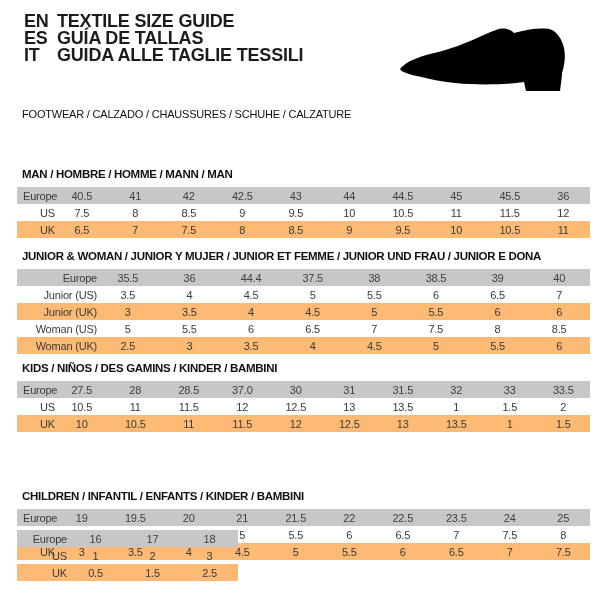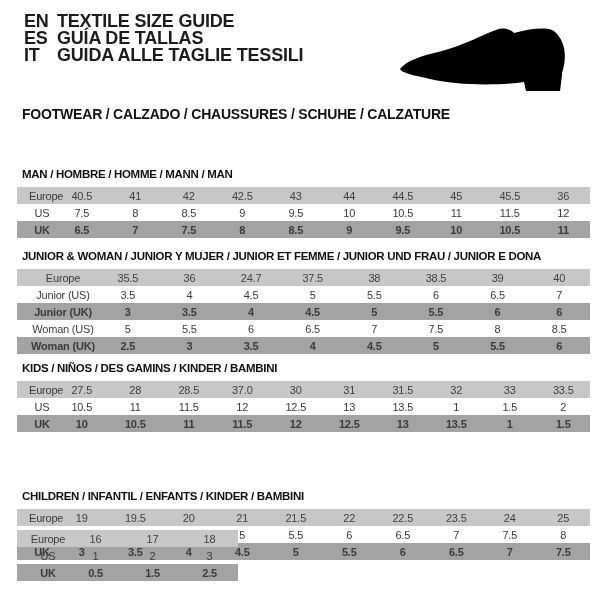--- a/index.html
+++ b/index.html
@@ -6,44 +6,44 @@
   .page{
     position:relative;width:600px;height:600px;background:#ffffff;overflow:hidden;
     font-family:"Liberation Sans","DejaVu Sans",sans-serif;color:#1a1a1a;
   }
   
   .langs{position:absolute;left:24px;top:13px;}
   .lang-row{display:flex;line-height:17px;font-weight:bold;font-size:18px;letter-spacing:-0.2px;color:#1c1c1c;}
   .lang-code{display:inline-block;width:33px;}
   .category-title{
     position:absolute;left:22px;top:106px;line-height:17px;
-    font-weight:bold;font-size:14px;letter-spacing:-0.2px;color:#111111;
+    font-weight:normal;font-size:11px;letter-spacing:-0.2px;color:#111111;
   }
   .shoe{position:absolute;left:392px;top:27px;}
   
   .section{position:absolute;left:17px;}
   .sec-0{top:168px;}
   .sec-1{top:250px;}
   .sec-2{top:362px;}
   .sec-3{top:445px;margin-top:45px;}
   .sec-4{top:524px;}
   .section-title{
     margin:0 0 0 5px;height:13px;line-height:13px;
     font-weight:bold;font-size:11.5px;letter-spacing:-0.3px;color:#111111;white-space:nowrap;
   }
   table.sizes{border-collapse:collapse;table-layout:fixed;margin-top:6px;}
   table.sizes td{
     height:17px;padding:0;font-size:11px;letter-spacing:-0.2px;
     text-align:center;vertical-align:middle;color:#3b3b3b;
     white-space:nowrap;overflow:visible;
   }
-  table.sizes td.label{text-align:center;padding-left:12px;color:#3b3b3b;}
+  table.sizes td.label{text-align:right;padding-left:6px;color:#3b3b3b;}
   tr.hdr{background:#c7c7c7;}
   tr.hdr td{color:#3f3f3f;}
-  tr.alt{background:#a3a3a3;font-weight:bold;}
+  tr.alt{background:#fdba74;}
 </style>
 </head>
 <body>
 
 <div class="page">
 
   <div class="langs">
       <div class="lang-row">
         <span class="lang-code">EN</span>
         <span>TEXTILE SIZE GUIDE</span>
@@ -149,21 +149,21 @@
             <col style="width: 61.625px;">
             <col style="width: 61.625px;">
             <col style="width: 61.625px;">
             <col style="width: 61.625px;">
           </colgroup>
           <tbody>
             <tr class="hdr">
               <td class="label">Europe</td>
               <td>35.5</td>
               <td>36</td>
-              <td>24.7</td>
+              <td>44.4</td>
               <td>37.5</td>
               <td>38</td>
               <td>38.5</td>
               <td>39</td>
               <td>40</td>
             </tr>
             <tr class="">
               <td class="label">Junior (US)</td>
               <td>3.5</td>
               <td>4</td>

